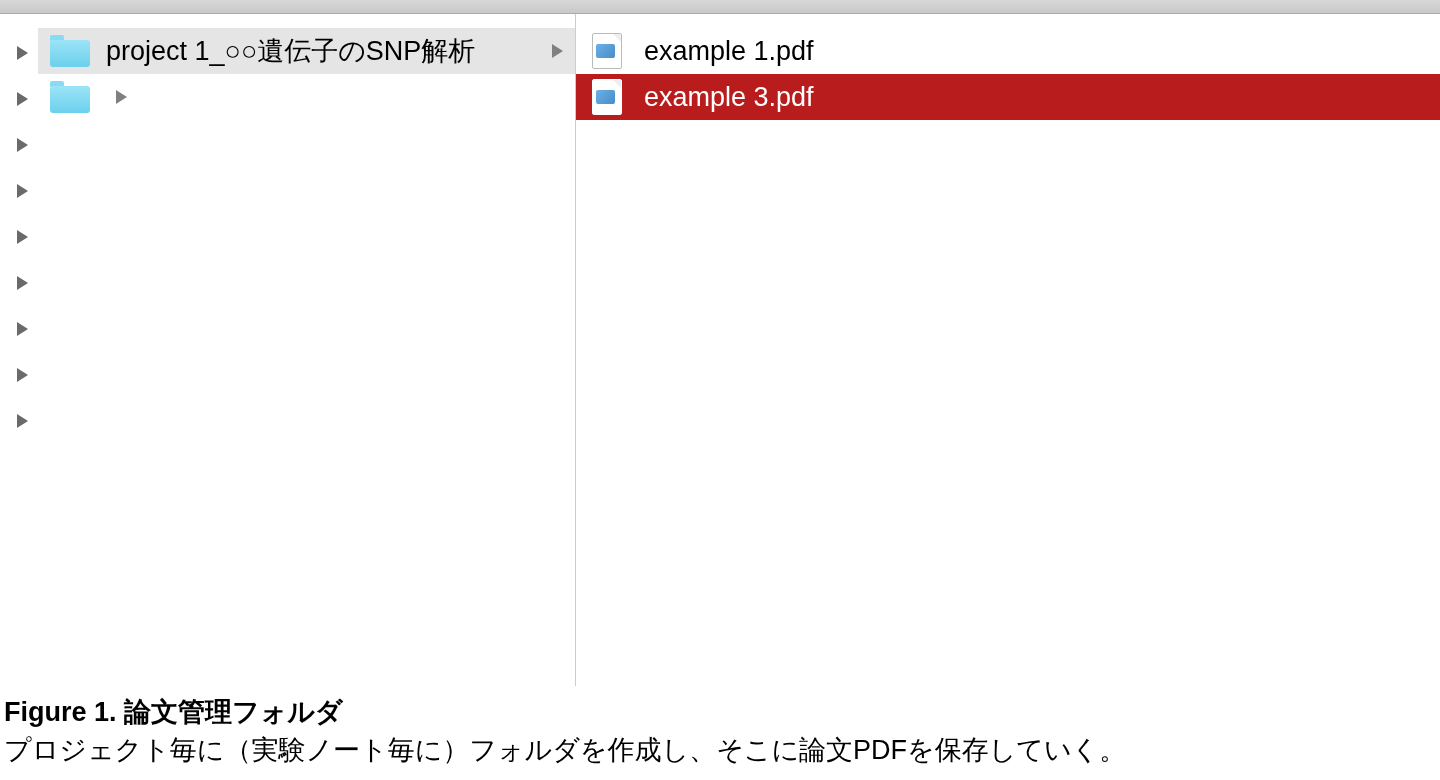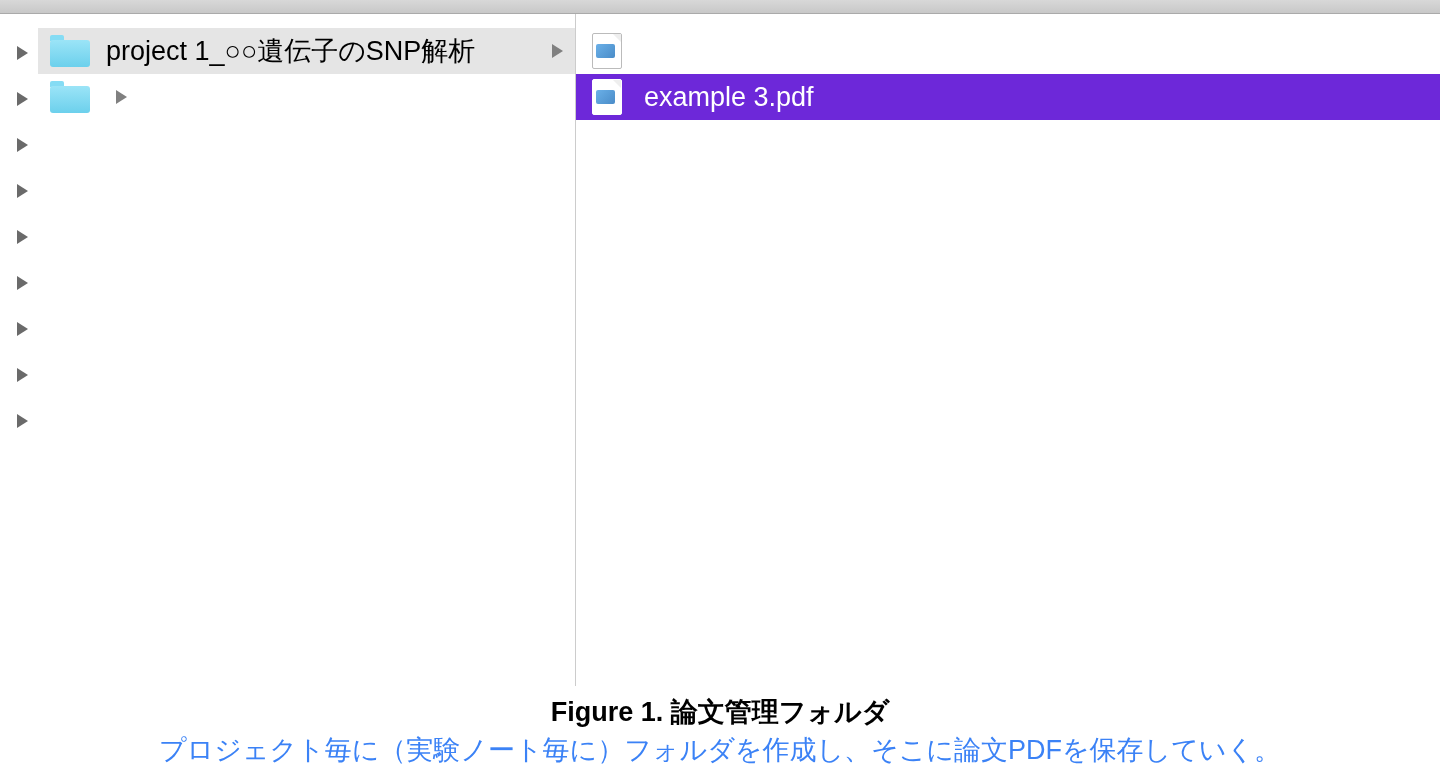--- a/index.html
+++ b/index.html
@@ -106,21 +106,21 @@
       padding-top: 14px;
     }
     .file-row {
       display: flex;
       align-items: center;
       height: 46px;
       padding-left: 16px;
       cursor: default;
     }
     .file-row.selected {
-      background: #6d28d9;
+      background: #b91c1c;
     }
     .pdf-icon {
       width: 30px;
       height: 36px;
       margin-right: 22px;
       position: relative;
     }
     .pdf-page {
       width: 30px;
       height: 36px;
@@ -153,31 +153,30 @@
     }
     .file-name {
       font-size: 27px;
       color: #000;
     }
     .file-row.selected .file-name {
       color: #fff;
     }
     .caption-area {
       padding: 8px 4px 0 4px;
-      text-align: center;
     }
     .caption-title {
       font-size: 27px;
       font-weight: bold;
       color: #000;
       line-height: 1.4;
     }
     .caption-body {
       font-size: 27px;
-      color: #3b82f6;
+      color: #000000;
       line-height: 1.4;
     }
   </style>
 </head>
 <body>
 
 <div class="top-bar"></div>
 
 <div class="finder-panes">
   <div class="sidebar-chevrons">
@@ -233,20 +232,21 @@
   </div>
 
   <div class="right-pane">
     <div class="file-row">
       <div class="pdf-icon">
         <div class="pdf-page">
           <div class="pdf-badge"></div>
           <div class="pdf-corner"></div>
         </div>
       </div>
+      <span class="file-name">example 1.pdf</span>
     </div>
     <div class="file-row selected">
       <div class="pdf-icon">
         <div class="pdf-page">
           <div class="pdf-badge"></div>
           <div class="pdf-corner"></div>
         </div>
       </div>
       <span class="file-name">example 3.pdf</span>
     </div>

